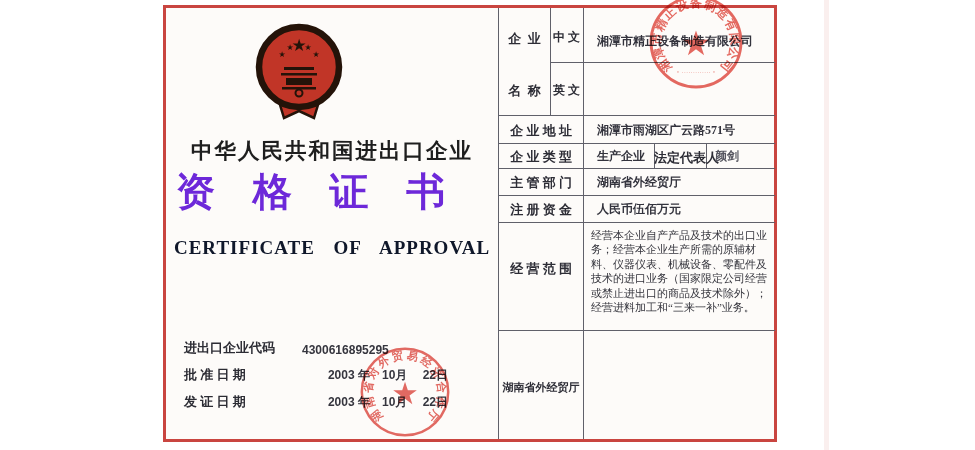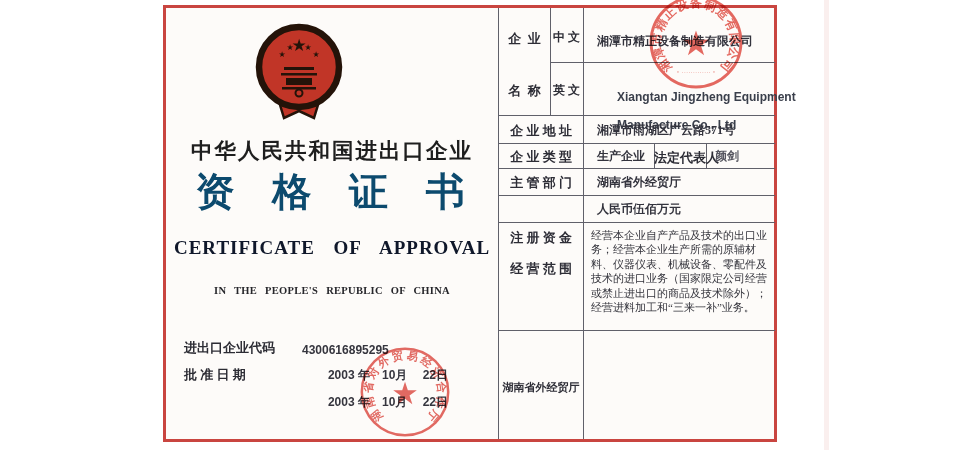--- a/index.html
+++ b/index.html
@@ -17,22 +17,22 @@
     position:absolute;left:824px;top:0;width:5px;height:450px;
     background:#f6e2e0;opacity:.55;
   }
   
   .emblem{position:absolute;left:78px;top:13px;width:110px;height:104px;}
   .title-cn{
     position:absolute;left:0;top:128px;width:332px;text-align:center;
     font-size:21.5px;letter-spacing:2px;color:#1e1e1e;font-weight:600;white-space:pre;
   }
   .title-main{
-    position:absolute;left:0;top:157px;width:332px;text-align:center;
-    font-size:39px;font-weight:700;color:#0c4a6e;letter-spacing:14px;
+    position:absolute;left:0;top:157px;width:332px;
+    font-size:39px;font-weight:700;color:#6d28d9;letter-spacing:14px;
     padding-left:10px;box-sizing:border-box;white-space:pre;
   }
   .title-en{
     position:absolute;left:0;top:229px;width:332px;text-align:center;
     font-size:19px;font-weight:700;color:#0f172a;word-spacing:13px;letter-spacing:1px;
   }
   .sub-en1,.sub-en2{
     position:absolute;left:0;width:332px;text-align:center;
     font-size:10.5px;font-weight:700;color:#26262b;word-spacing:5px;letter-spacing:.3px;
   }
@@ -86,32 +86,32 @@
     <rect x="40" y="46" width="30" height="3" fill="#241309"></rect>
     <rect x="37" y="52" width="36" height="2.5" fill="#241309"></rect>
     <rect x="42" y="57" width="26" height="7" fill="#241309"></rect>
     <rect x="38" y="66" width="34" height="2.5" fill="#241309"></rect>
     <circle cx="55" cy="72" r="3.5" fill="none" stroke="#241309" stroke-width="2"></circle>
   </svg>
 
   <div class="title-cn">中华人民共和国进出口企业</div>
   <div class="title-main">资 格 证 书</div>
   <div class="title-en">CERTIFICATE  OF  APPROVAL</div>
-  <div class="sub-en2">IN  THE  PEOPLE'S  REPUBLIC  OF  CHINA</div>
 
   <div class="fields">
     <div class="field">
       <div class="f-label">进出口企业代码</div>
       <div class="f-value">4300616895295</div>
     </div>
     <div class="field d">
       <div class="f-label">批 准 日 期</div>
       <div class="f-value">2003 年　10月　 22日</div>
     </div>
     <div class="field d">
+      <div class="f-label">发 证 日 期</div>
       <div class="f-value">2003 年　10月　 22日</div>
     </div>
   </div>
 
   <div class="tbl">
 
     <div class="hl" style="left:51px;top:54px;width:225px;"></div>
     <div class="hl" style="left:0;top:107px;width:276px;"></div>
     <div class="hl" style="left:0;top:135px;width:276px;"></div>
     <div class="hl" style="left:0;top:160px;width:276px;"></div>
@@ -121,37 +121,33 @@
     <div class="vl" style="left:51px;top:0;height:107px;"></div>
     <div class="vl" style="left:84px;top:0;height:431px;"></div>
     <div class="vl" style="left:155px;top:135px;height:25px;"></div>
     <div class="vl" style="left:207px;top:135px;height:25px;"></div>
 
     <div class="cell lab" style="left:0;top:22px;width:51px;">企  业</div>
     <div class="cell lab" style="left:0;top:74px;width:51px;">名  称</div>
     <div class="cell lab" style="left:51px;top:21px;width:33px;font-size:12px;">中 文</div>
     <div class="cell lab" style="left:51px;top:74px;width:33px;font-size:12px;">英 文</div>
     <div class="cell val val-cjk" style="left:98px;top:25px;">湘潭市精正设备制造有限公司</div>
-    <div class="cell val" style="left:98px;top:68px;line-height:14px;">
-      <span>Xiangtan Jingzheng Equipment</span><br>
-      <span>Manufacture Co., Ltd</span>
-    </div>
 
     <div class="cell lab" style="left:0;top:114px;width:84px;">企 业 地 址</div>
     <div class="cell val val-cjk" style="left:98px;top:114px;">湘潭市雨湖区广云路571号</div>
 
     <div class="cell lab" style="left:0;top:140px;width:84px;">企 业 类 型</div>
     <div class="cell val val-cjk" style="left:98px;top:140px;">生产企业</div>
     <div class="cell lab" style="left:155px;top:141px;width:52px;font-size:13px;">法定代表人</div>
     <div class="cell val val-cjk" style="left:216px;top:140px;color:#565660;">颜剑</div>
 
     <div class="cell lab" style="left:0;top:166px;width:84px;">主 管 部 门</div>
     <div class="cell val val-cjk" style="left:98px;top:166px;">湖南省外经贸厅</div>
 
-    <div class="cell lab" style="left:0;top:193px;width:84px;margin-top:28px;">注 册 资 金</div>
+    <div class="cell lab" style="left:0;top:193px;width:84px;">注 册 资 金</div>
     <div class="cell val val-cjk" style="left:98px;top:193px;">人民币伍佰万元</div>
 
     <div class="cell lab" style="left:0;top:252px;width:84px;">经 营 范 围</div>
     <div class="cell" style="left:0;top:214px;width:276px;height:108px;">
       <div class="scope">经营本企业自产产品及技术的出口业务；经营本企业生产所需的原辅材料、仪器仪表、机械设备、零配件及技术的进口业务（国家限定公司经营或禁止进出口的商品及技术除外）；经营进料加工和“三来一补”业务。</div>
     </div>
 
     <div class="cell lab" style="left:0;top:372px;width:84px;font-size:11px;">湖南省外经贸厅</div>
     <div class="cell val val-cjk" style="left:98px;top:340px;"></div>
   </div>

